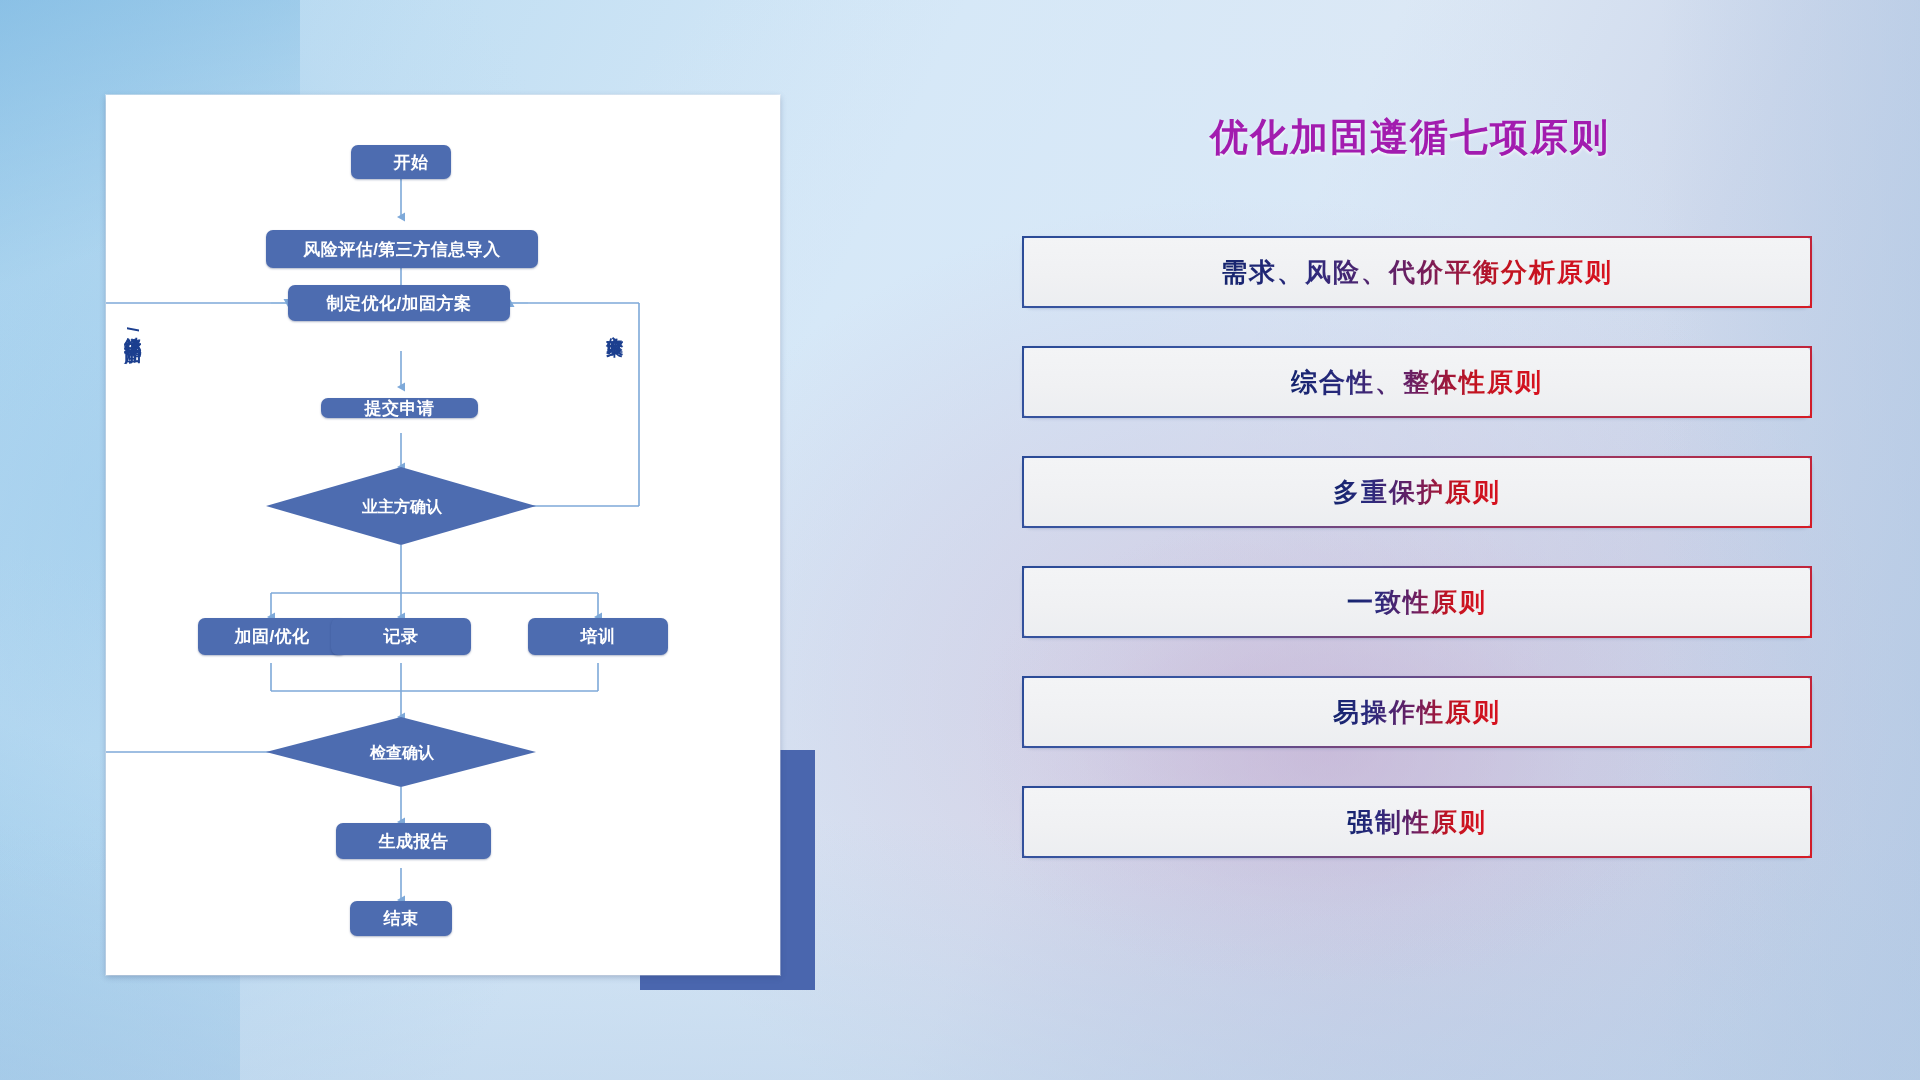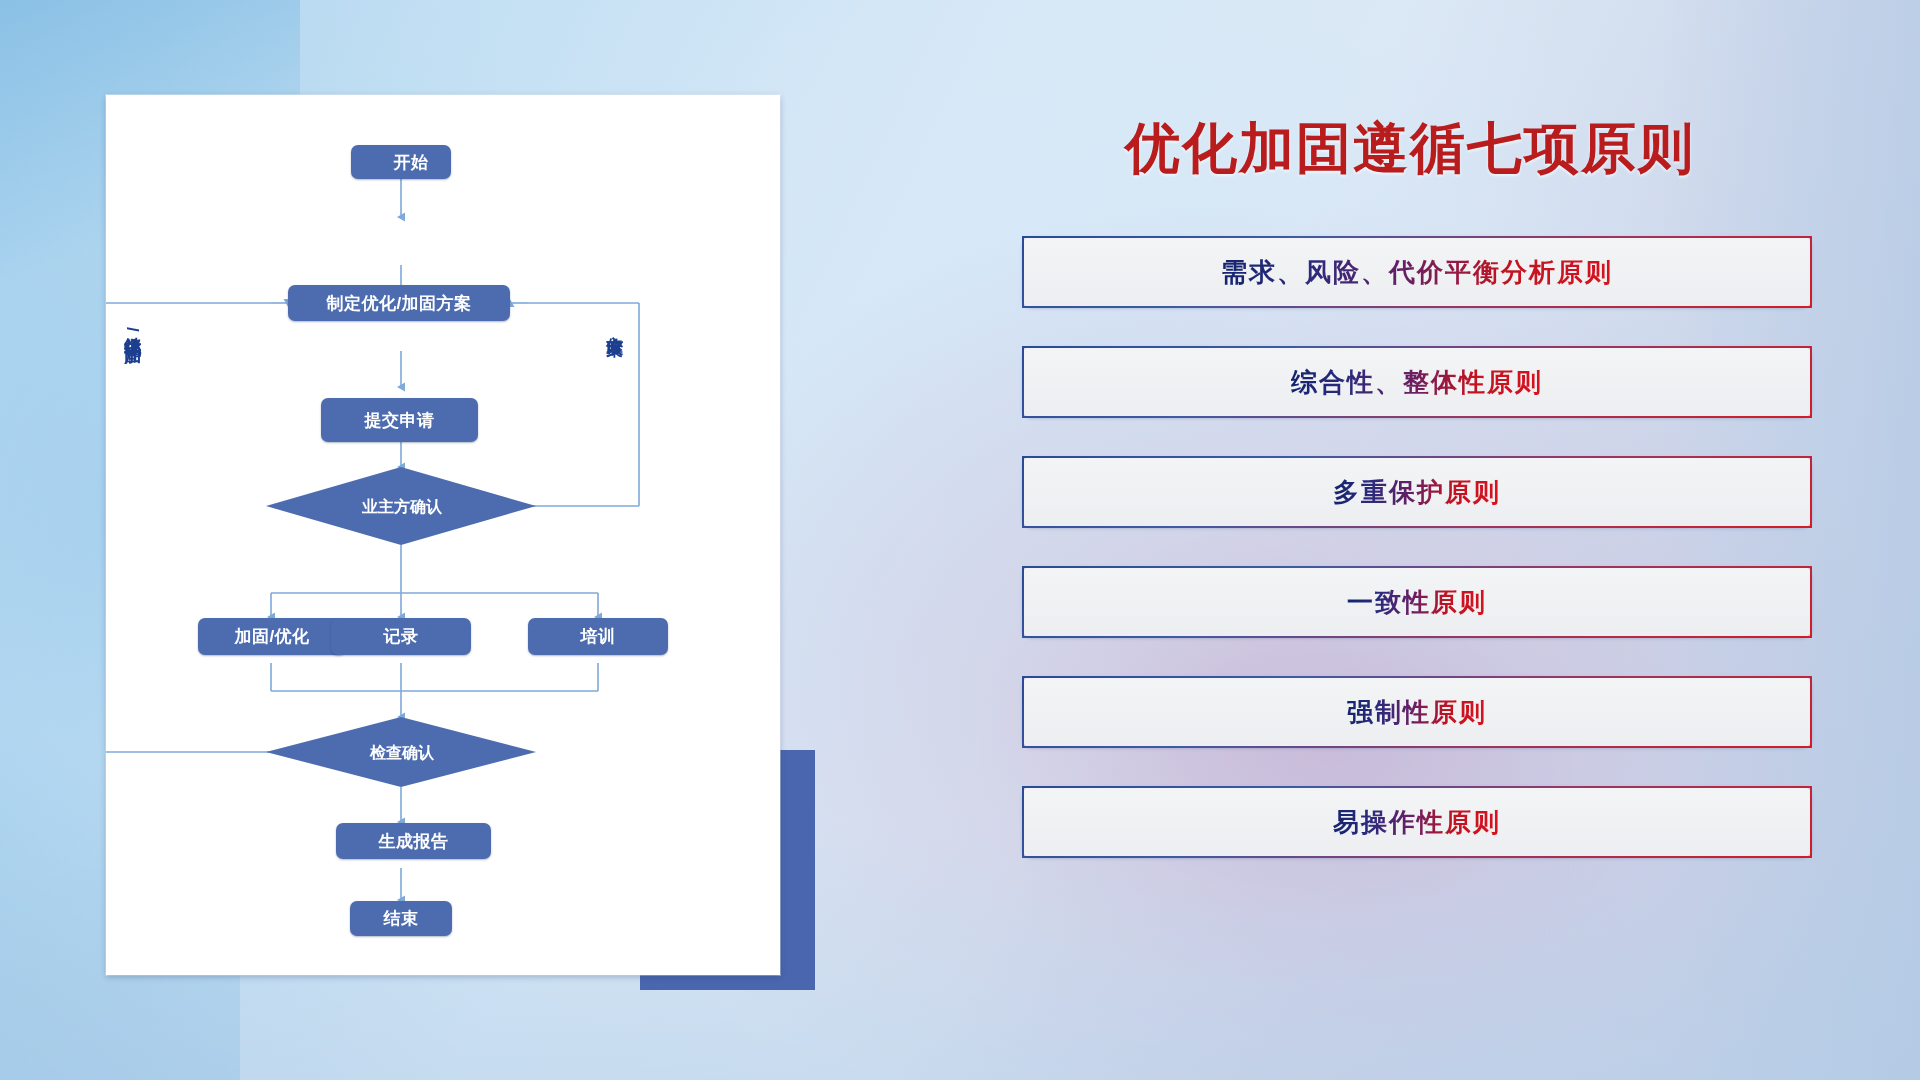--- a/index.html
+++ b/index.html
@@ -101,23 +101,23 @@
     z-index: 5;
   }
   .vlabel.slash { text-orientation: mixed; }
 
   
   .panel-title {
     position: absolute;
     left: 1030px; top: 112px;
     width: 760px;
     text-align: center;
-    font-size: 55px;
-    font-weight: bold;
-    color: #b91c1c;
+    font-size: 38px;
+    font-weight: bold;
+    color: #a21caf;
     letter-spacing: 2px;
     text-shadow: 0 2px 3px rgba(255,255,255,0.65);
     z-index: 3;
   }
   .principles {
     position: absolute;
     left: 1022px; top: 236px;
     width: 790px;
     z-index: 3;
   }
@@ -214,26 +214,29 @@
       </g>
 
       <polygon points="295,372 430,411 295,450 160,411" fill="#4d6cb0"></polygon>
       <polygon points="295,622 430,657 295,692 160,657" fill="#4d6cb0"></polygon>
     </svg>
 
     <div class="node" style="left:245px; top:50px; width:100px; height:34px;padding-left:20px;">
       <span>开始</span>
     </div>
 
+    <div class="node" style="left:160px; top:135px; width:272px; height:38px;">
+      <span>风险评估/第三方信息导入</span>
+    </div>
 
     <div class="node" style="left:182px; top:190px; width:222px; height:36px;">
       <span>制定优化/加固方案</span>
     </div>
 
-    <div class="node" style="left:215px; top:303px; width:157px; height:44px;">
+    <div class="node" style="left:215px; top:303px; width:157px; height:20px;">
       <span>提交申请</span>
     </div>
 
     <div class="diamond-label" style="left:248px; top:402px; width:96px; text-align:center;">业主方确认</div>
 
     <div class="node" style="left:92px; top:523px; width:148px; height:37px;text-align:right;">
       <span>加固/优化</span>
     </div>
 
     <div class="node" style="left:225px; top:523px; width:140px; height:37px;">
@@ -270,18 +273,18 @@
   <div class="pill">
     <span class="pill-text">综合性、整体性原则</span>
   </div>
   <div class="pill">
     <span class="pill-text">多重保护原则</span>
   </div>
   <div class="pill">
     <span class="pill-text">一致性原则</span>
   </div>
   <div class="pill">
+    <span class="pill-text">易操作性原则</span>
+  </div>
+  <div class="pill">
     <span class="pill-text">强制性原则</span>
   </div>
-  <div class="pill">
-    <span class="pill-text">易操作性原则</span>
-  </div>
 </div>
 
 </body></html>

